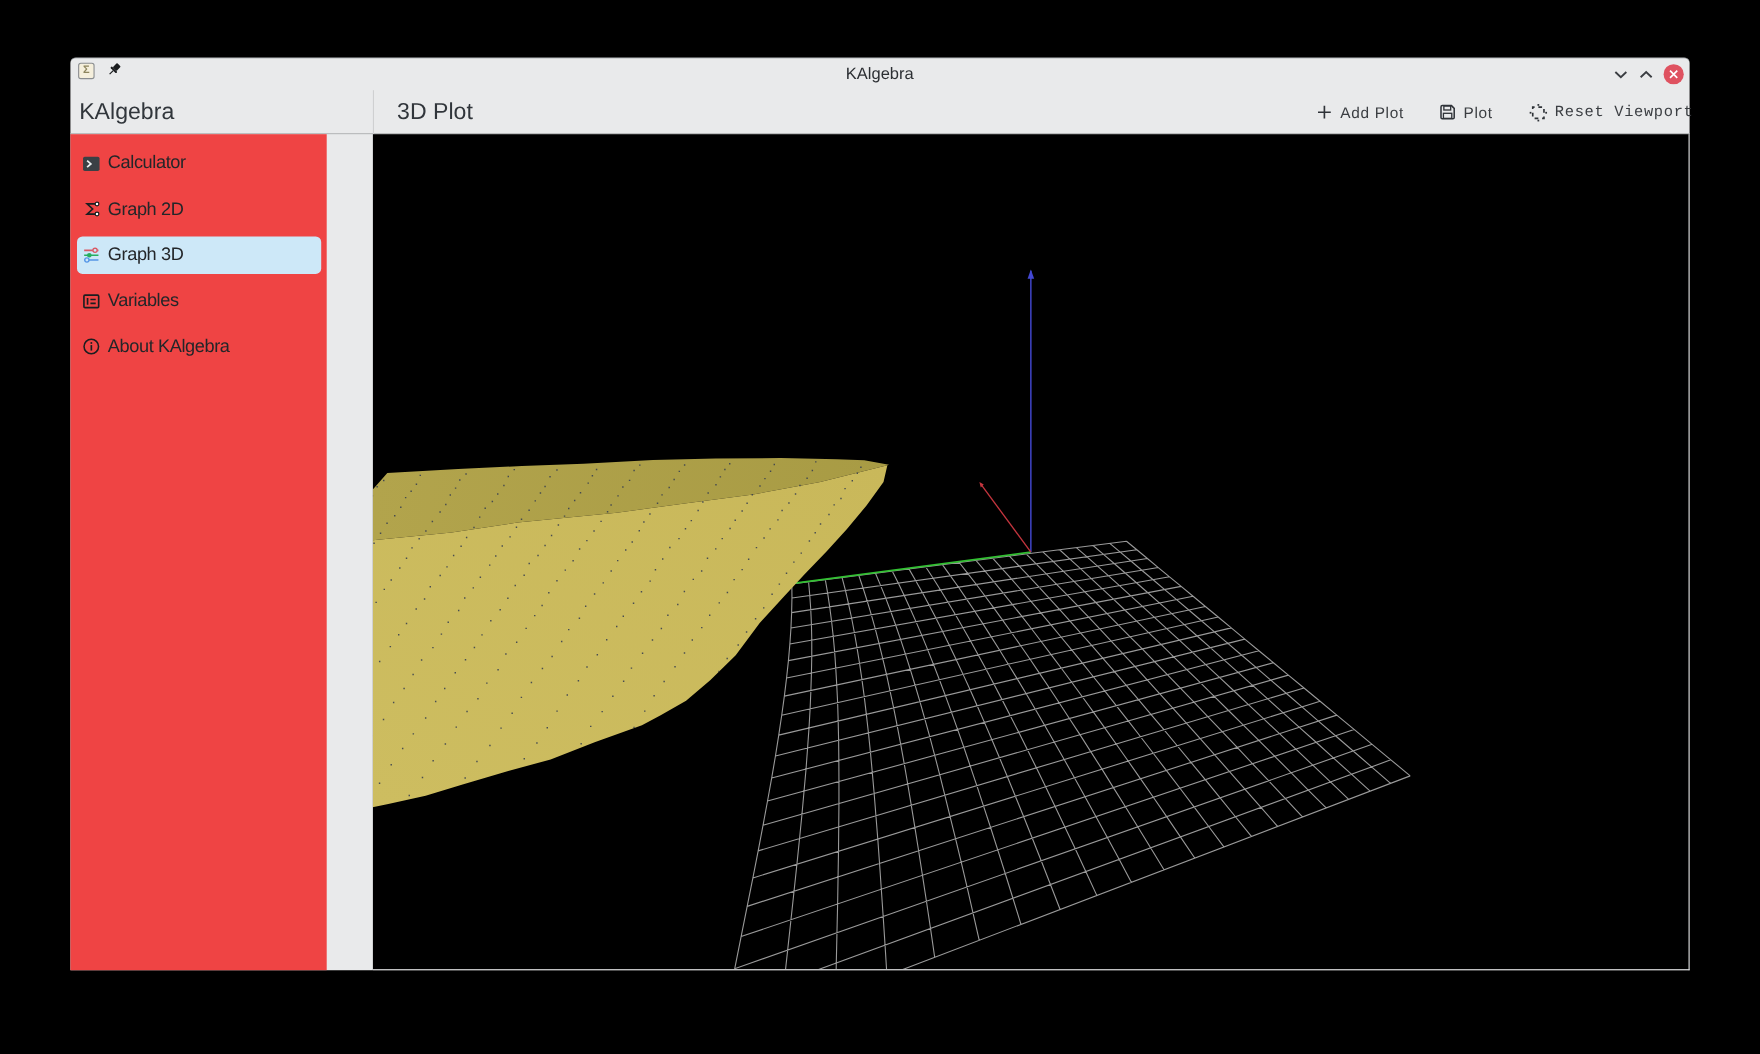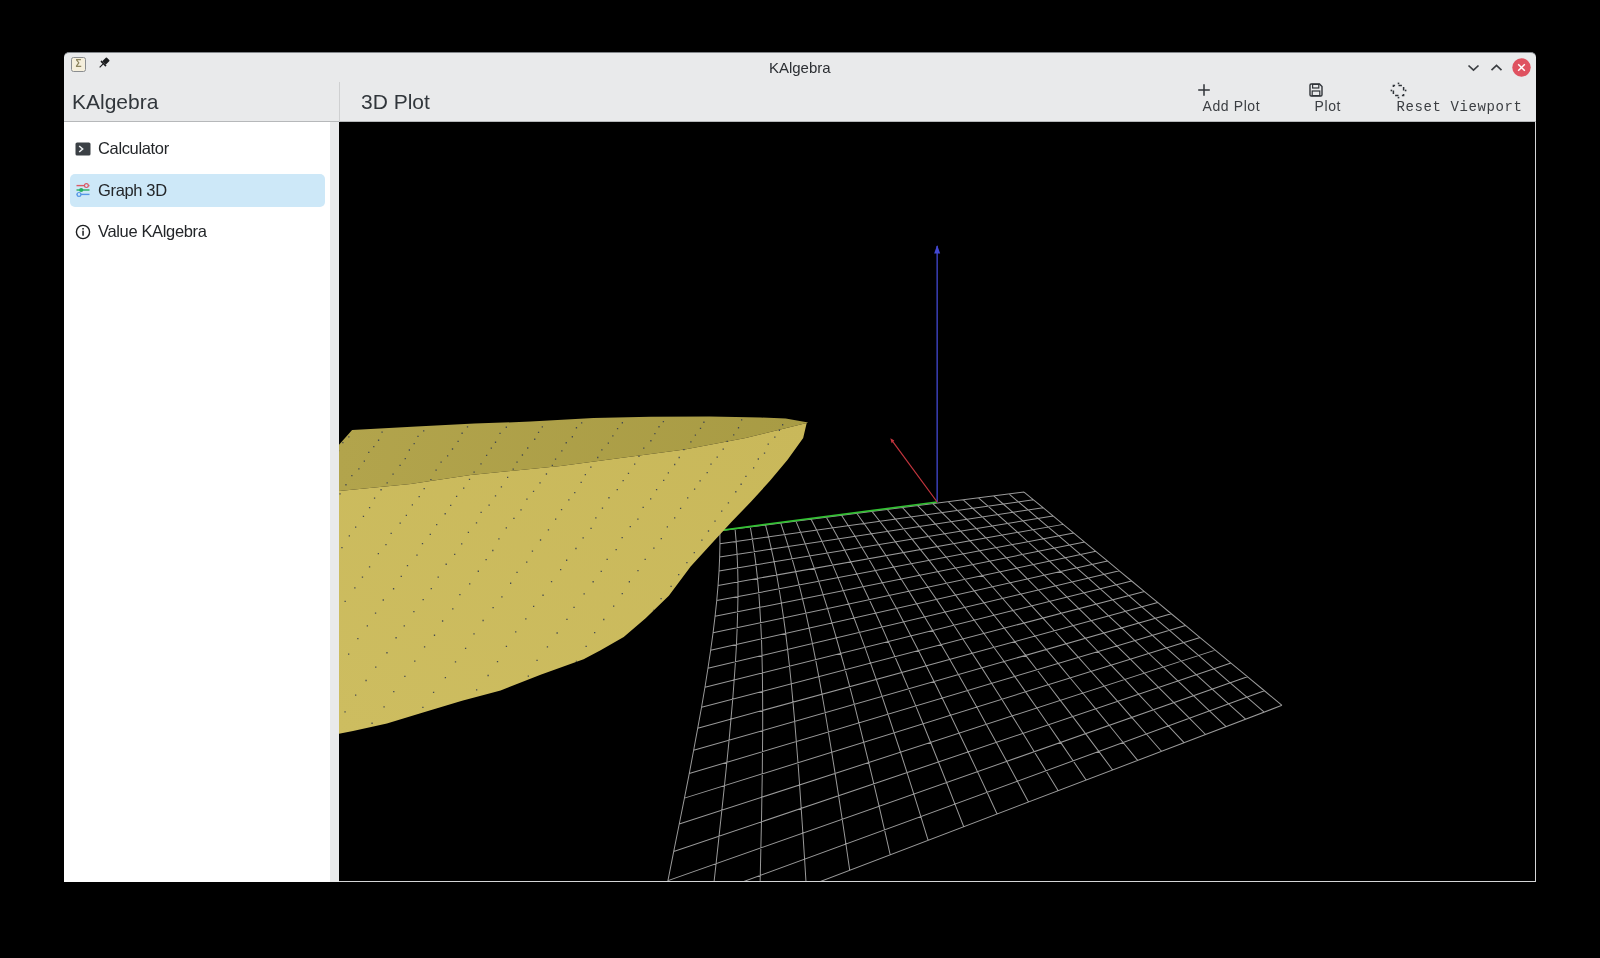--- a/index.html
+++ b/index.html
@@ -20,25 +20,25 @@
   .win-btn { position:absolute; top:5px; width:19px; height:19px; }
   .btn-min { right:52.5px; } .btn-max { right:29.5px; } .btn-close { right:5px; }
   
   .header { position:absolute; left:0; top:29px; width:100%; height:40px;
     border-bottom:1px solid #b6b8ba; }
   .hdr-sep { position:absolute; left:274.5px; top:0; width:1px; height:40px; background:#cfd0d1; }
   .pane-title { position:absolute; top:0; height:40px; line-height:39px; font-size:21px; color:#31363b; }
   .sidebar-title { left:8px; }
   .plot-title { left:297px; }
   .toolbar { position:absolute; right:0; top:0; height:40px; }
-  .tool-btn { position:absolute; top:0; height:40px; display:flex; align-items:flex-start;flex-direction:column; }
+  .tool-btn { position:absolute; top:0; height:40px; display:flex; align-items:center; }
   .tool-btn svg { display:block; }
   .tool-btn .tlabel { font-size:14px; color:#3b3e42; margin-left:7px; white-space:nowrap; letter-spacing:0.6px; }
   
-  .sidebar { position:absolute; left:0; top:69px; width:266px; bottom:0; background:#ffffff;
+  .sidebar { position:absolute; left:0; top:69px; width:233px; bottom:0; background:#ef4444;
     padding-top:5.7px; }
   .side-item { position:relative; height:41.7px; }
   .side-item .pill { position:absolute; left:6px; right:5.5px; top:4.2px; bottom:4.2px;
     border-radius:5px; background:transparent; }
   .side-item.selected .pill { background:#cde8f8; }
   .side-item .icon { position:absolute; left:11px; top:50%; margin-top:-8px; width:16px; height:16px; }
   .side-item .slabel { position:absolute; left:34px; top:0; height:100%; display:flex; align-items:center;
     font-size:16.5px; letter-spacing:-0.35px; color:#232629; }
   
   .plot { position:absolute; left:274.5px; top:69px; right:0; bottom:0; background:#000;
@@ -110,40 +110,58 @@
 
   <div class="sidebar" id="sidebar">
       <div class="side-item">
         <div class="pill"></div>
     <span class="icon"><svg width="16" height="16" viewBox="0 0 16 16">
      <rect x="0.5" y="1.5" width="15" height="13" rx="1.6" fill="#3b4045"></rect>
      <path d="M4.2 5 L7.6 8 L4.2 11" fill="none" stroke="#eceff1" stroke-width="1.6"></path>
           </svg></span>
     <span class="slabel">Calculator</span>
       </div>
+      <div class="side-item">
+        <div class="pill"></div>
+    <span class="icon"><svg width="16" height="16" viewBox="0 0 16 16">
+     <path d="M12.6 3.4 H4.2 L9.2 8 L4.2 12.6 H12.6" fill="none" stroke="#1b1e20" stroke-width="1.5"></path>
+     <circle cx="13.2" cy="3.4" r="1.7" fill="#fff" stroke="#1b1e20" stroke-width="1.1"></circle>
+     <circle cx="13.2" cy="12.6" r="1.7" fill="#fff" stroke="#1b1e20" stroke-width="1.1"></circle>
+          </svg></span>
+    <span class="slabel">Graph 2D</span>
+      </div>
       <div class="side-item selected">
         <div class="pill"></div>
     <span class="icon"><svg width="16" height="16" viewBox="0 0 16 16">
      <path d="M1.5 3.6 H14.5" stroke="#da5a66" stroke-width="1.4"></path>
      <circle cx="11.4" cy="3.6" r="1.9" fill="#cde8f8" stroke="#da5a66" stroke-width="1.2"></circle>
      <path d="M1.5 8 H14.5" stroke="#27ae60" stroke-width="1.4"></path>
      <circle cx="6.2" cy="8" r="2.1" fill="#27ae60"></circle>
      <path d="M1.5 12.4 H14.5" stroke="#5596e6" stroke-width="1.4"></path>
      <circle cx="4" cy="12.4" r="1.9" fill="#cde8f8" stroke="#5596e6" stroke-width="1.2"></circle>
           </svg></span>
     <span class="slabel">Graph 3D</span>
       </div>
       <div class="side-item">
         <div class="pill"></div>
     <span class="icon"><svg width="16" height="16" viewBox="0 0 16 16">
+     <rect x="1.3" y="2.3" width="13.4" height="11.4" rx="1" fill="none" stroke="#1b1e20" stroke-width="1.5"></rect>
+     <path d="M4.6 5 V11" stroke="#1b1e20" stroke-width="1.5"></path>
+     <path d="M7.2 6.2 H12 M7.2 9.8 H12" stroke="#1b1e20" stroke-width="1.4"></path>
+          </svg></span>
+    <span class="slabel">Variables</span>
+      </div>
+      <div class="side-item">
+        <div class="pill"></div>
+    <span class="icon"><svg width="16" height="16" viewBox="0 0 16 16">
      <circle cx="8" cy="8" r="6.6" fill="none" stroke="#1b1e20" stroke-width="1.4"></circle>
      <rect x="7.3" y="6.7" width="1.5" height="5" fill="#1b1e20"></rect>
      <rect x="7.3" y="4" width="1.5" height="1.6" fill="#1b1e20"></rect>
           </svg></span>
-    <span class="slabel">Value KAlgebra</span>
+    <span class="slabel">About KAlgebra</span>
       </div>
     </div>
 
   <div class="plot">
     <svg id="plotsvg" viewBox="338.5 121 1195.5 759.5" preserveAspectRatio="none">
         <defs>
   <linearGradient id="gTop" x1="0" y1="0" x2="1" y2="0">
     <stop offset="0" stop-color="#b2a44c"></stop>
             <stop offset="1" stop-color="#a89b44"></stop>
   </linearGradient>

